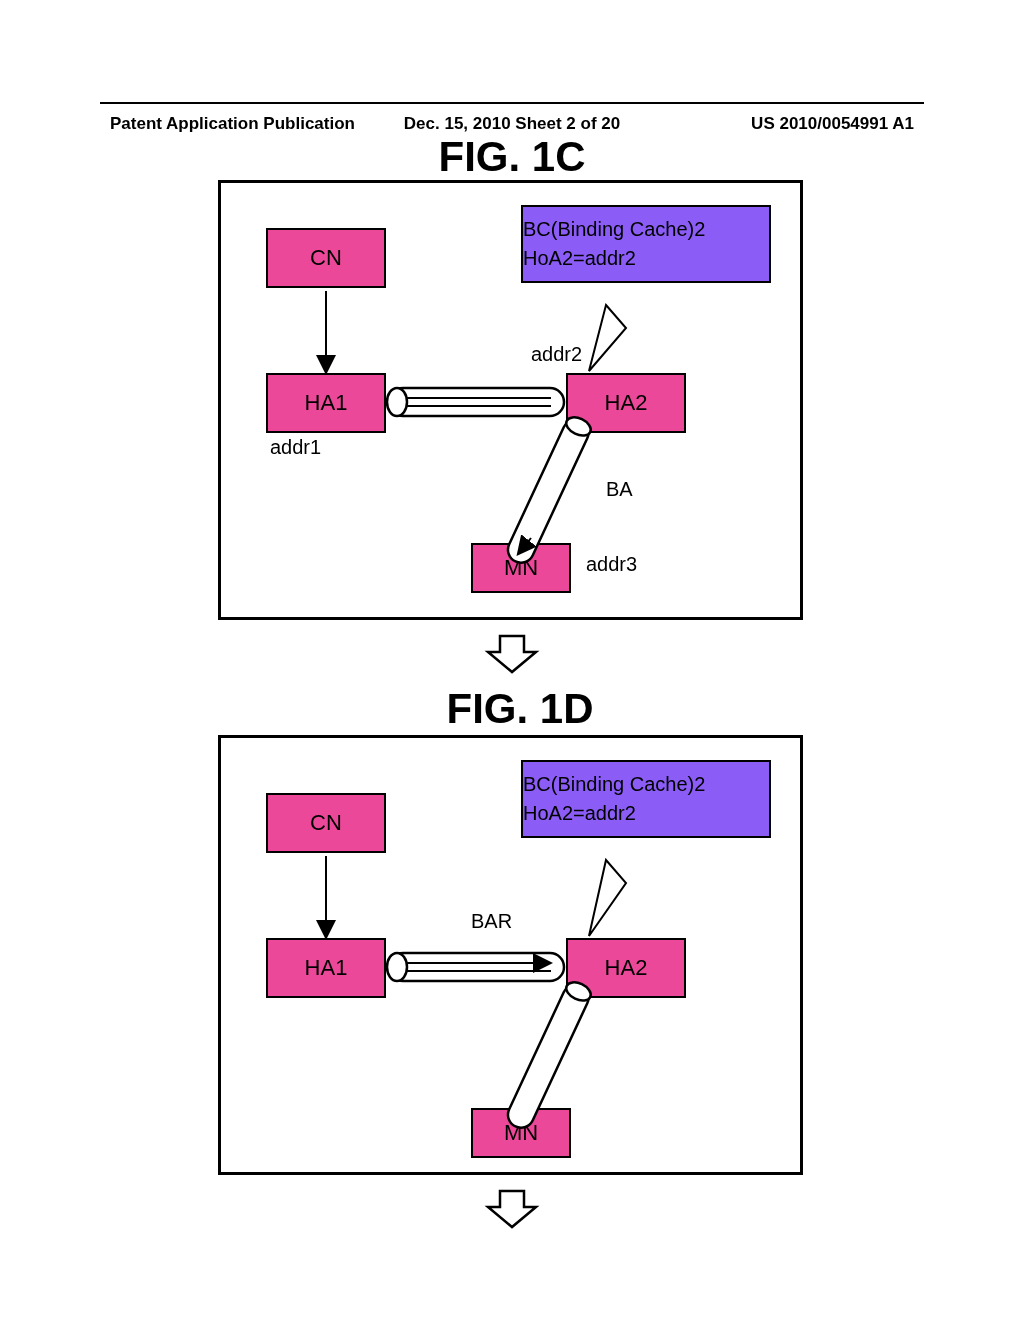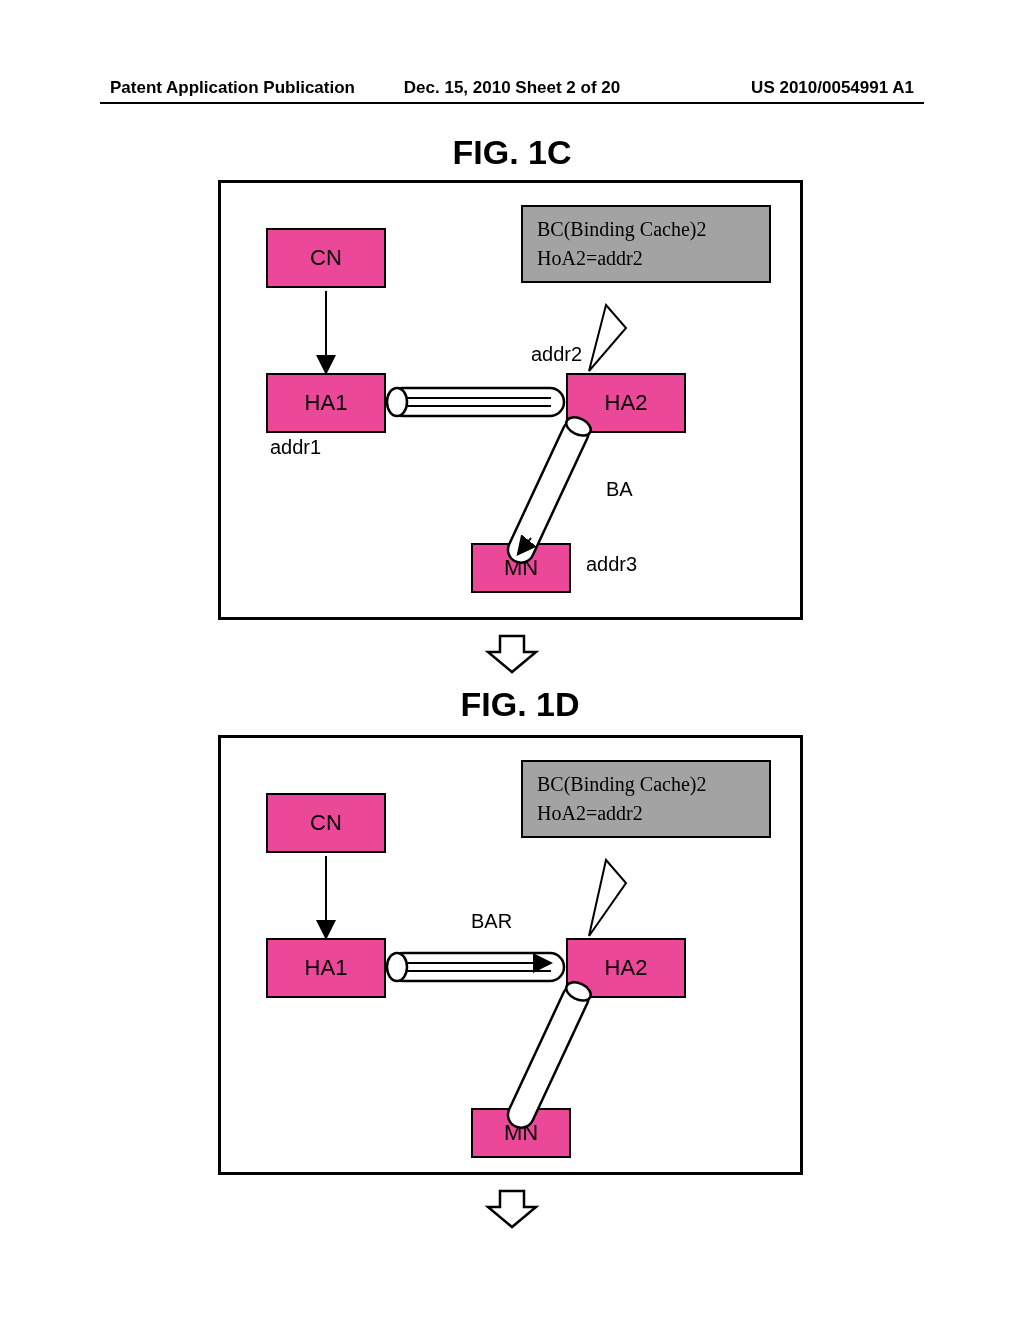--- a/index.html
+++ b/index.html
@@ -20,37 +20,37 @@
   .header {
     position: absolute;
     top: 78px;
     left: 0;
     width: 1024px;
     font-weight: bold;
     font-size: 17px;
     display: flex;
     padding: 0 110px 0 110px;
   }
-  .header span { display: inline-block; }
+  .header span { display: inline-block; margin-top: 36px; }
   .hdr-left { flex: 1; text-align:left; }
   .hdr-mid { flex: 1; text-align:center; }
   .hdr-right { flex: 1; text-align:right; }
   .hr {
     position: absolute;
     top: 102px;
     left: 100px;
     width: 824px;
     border-top: 2px solid #000;
   }
 
   .fig-title {
     position: absolute;
     width: 1024px;
     text-align: center;
-    font-size: 34px;
+    font-size: 42px;
     font-weight: bold;
   }
 
   .panel {
     position: absolute;
     border: 3px solid #000;
     background: #fff;
   }
 
   .box {
@@ -59,25 +59,24 @@
     background: #ec4899;
     display: flex;
     align-items: center;
     justify-content: center;
     font-size: 22px;
   }
 
   .callout {
     position: absolute;
     border: 2.5px solid #000;
-    background: #a3a3a3;
+    background: #8b5cf6;
     font-size: 20px;
     line-height: 1.45;
-    padding: 8px 14px;
-    font-family: Liberation Serif, serif;
+    padding: 8px 0;
   }
 
   .lbl {
     position: absolute;
     font-size: 20px;
   }
 
   svg.overlay {
     position: absolute;
     top: 0; left: 0;

